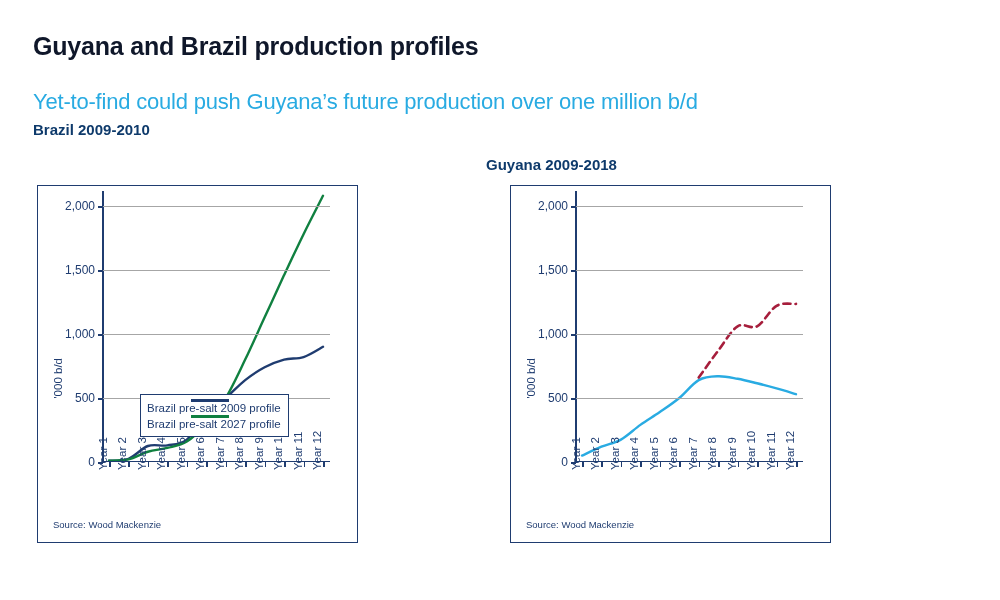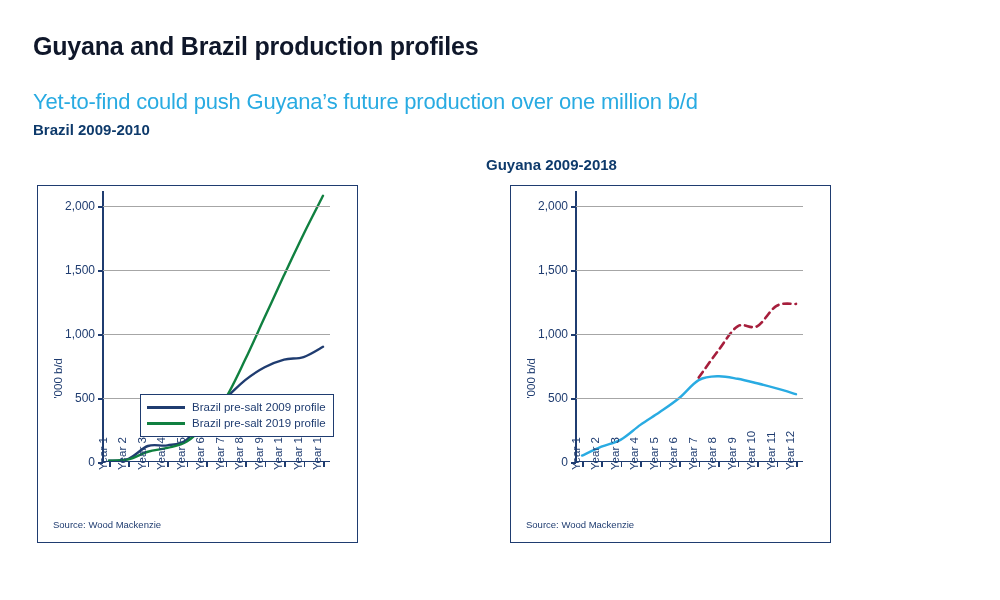--- a/index.html
+++ b/index.html
@@ -75,21 +75,21 @@
     font-size:11.5px;color:#1F3C70;white-space:nowrap;
     writing-mode:vertical-rl;transform:rotate(180deg);
   }
   .legend{
     position:absolute;
     border:1.5px solid #1F3C70;background:#ffffff;
     padding:4px 7px 5px 6px;
   }
   #legend-left{left:102px;top:208px;}
   .legend-row{
-    display:flex;align-items:center;height:16px;
+    display:flex;align-items:center;height:16px;flex-direction:column;
   }
   .legend-swatch{width:38px;height:3px;margin-right:7px;flex:none;}
   .legend-label{font-size:11.5px;color:#1F3C70;white-space:nowrap;}
   .source{
     position:absolute;left:15px;bottom:12px;
     font-size:9.5px;color:#1F3C70;white-space:nowrap;
   }
   svg{display:block;overflow:visible;}
 </style>
 </head>
@@ -149,21 +149,21 @@
       <div class="xtick-mark" style="left: 221px;"></div>
       <div class="xtick-label" style="left: 215px;">Year 12</div>
     </div>
   <div class="legend" id="legend-left">
     <div class="legend-row">
       <span class="legend-swatch" style="background: rgb(31, 60, 112);"></span>
       <span class="legend-label">Brazil pre-salt 2009 profile</span>
     </div>
     <div class="legend-row">
       <span class="legend-swatch" style="background: rgb(16, 128, 64);"></span>
-      <span class="legend-label">Brazil pre-salt 2019 profile</span>
+      <span class="legend-label">Brazil pre-salt 2027 profile</span>
     </div>
   </div>
   <div class="source">Source: Wood Mackenzie</div>
 </div>
 
 <div class="chart-box" id="chart-right">
   <div class="axis-title">'000 b/d</div>
   <div class="plot" id="plot-right">
     <div class="axis-y"></div>
     <div class="axis-x"></div>

